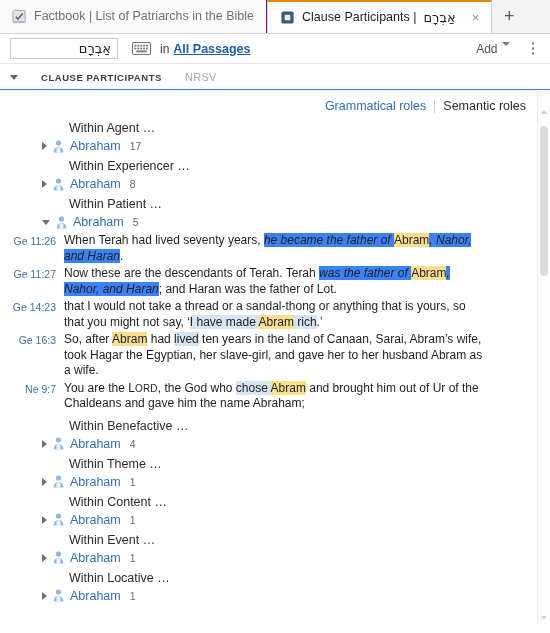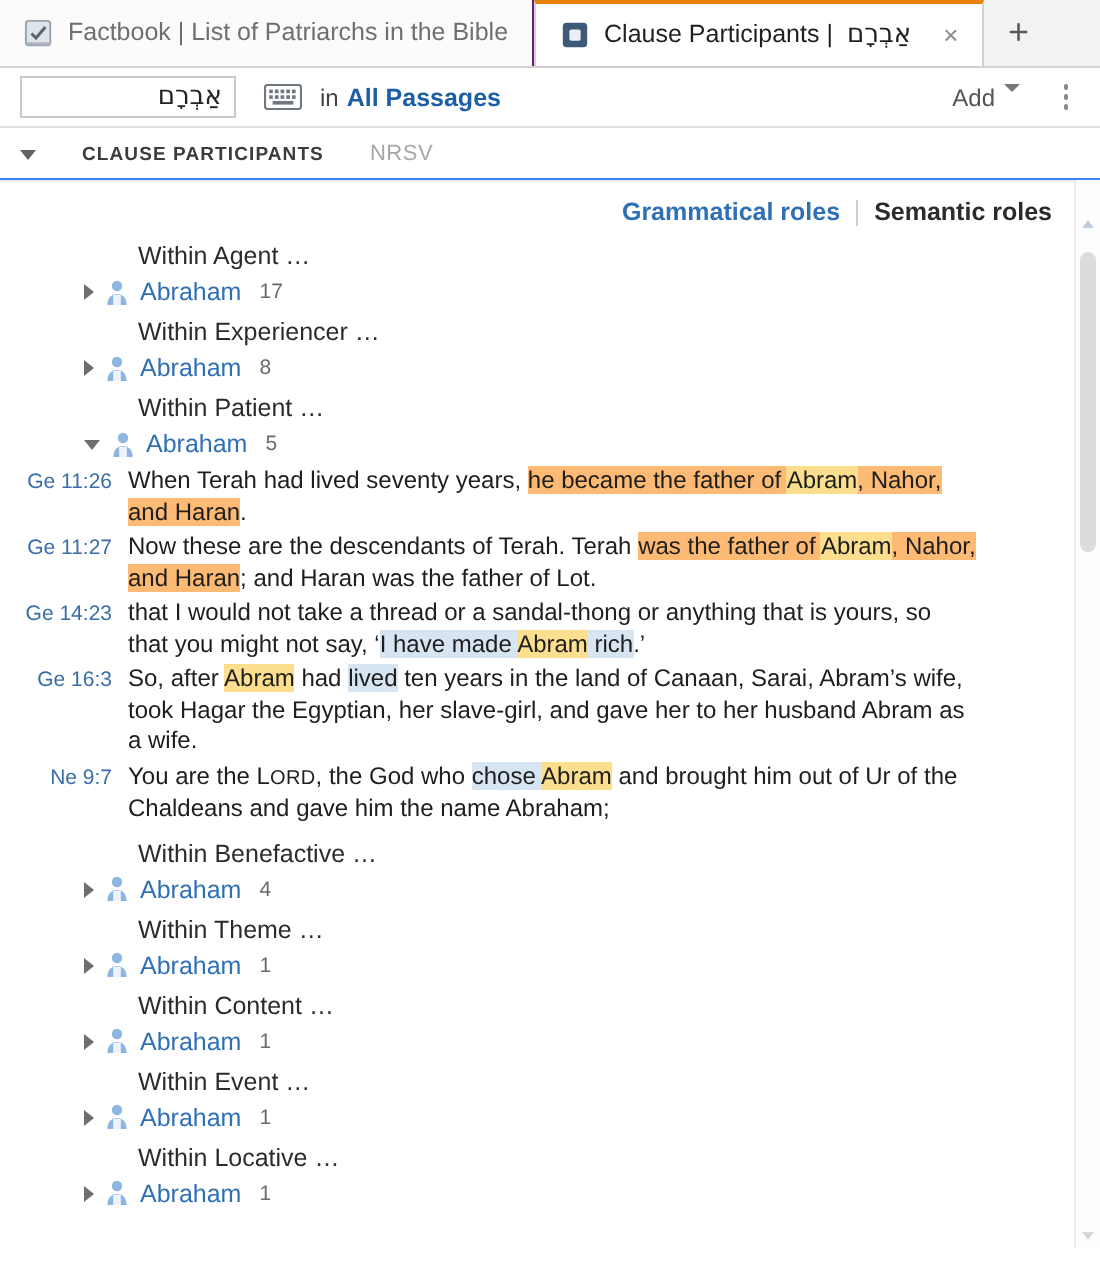--- a/index.html
+++ b/index.html
@@ -55,21 +55,21 @@
     padding:0 6px;box-sizing:border-box;
   }
   .searchbox .q{
     font-family:"DejaVu Sans", sans-serif;font-size:13px;color:#222;
     direction:rtl;line-height:1;
   }
   .kbd-icon{margin-left:14px;width:19px;height:13px;display:block;cursor:pointer;}
   .in-word{margin-left:9px;font-size:12px;color:#444;}
   .passages{
     margin-left:4px;font-size:12.5px;font-weight:bold;color:#1c5ea8;
-    cursor:pointer;
+    text-decoration:underline;cursor:pointer;
   }
   .spacer{flex:1 1 auto;}
   .addbtn{font-size:12px;color:#555;cursor:pointer;display:flex;align-items:flex-start;gap:4px;}
   .caret-dn{
     width:0;height:0;border-left:4px solid transparent;border-right:4px solid transparent;
     border-top:4px solid #777;display:inline-block;
   }
   .kebab{
     margin-left:18px;margin-right:2px;display:flex;flex-direction:column;
     gap:2.5px;cursor:pointer;padding:3px 4px;
@@ -85,21 +85,21 @@
     width:0;height:0;border-left:4px solid transparent;border-right:4px solid transparent;
     border-top:5px solid #636363;cursor:pointer;
   }
   .panel-title{font-size:9.5px;font-weight:bold;letter-spacing:.55px;color:#3c3c3c;}
   .panel-ver{font-size:11px;color:#a8a8a8;letter-spacing:.3px;}
 
   
   .content{position:relative;height:534px;overflow:hidden;background:#fff;}
   .roles-row{
     display:flex;justify-content:flex-end;align-items:center;
-    padding:9px 24px 4px 0;gap:0;font-weight:bold;
+    padding:9px 24px 4px 0;gap:0;
   }
   .role-link{font-size:12.5px;color:#2f6fb5;cursor:pointer;padding-right:8px;}
   .role-sep{width:1px;height:13px;background:#cfcfcf;}
   .role-cur{font-size:12.5px;color:#2b2b2b;cursor:pointer;padding-left:8px;}
 
   .group-hdr{
     font-size:12.5px;color:#2b2b2b;padding:4px 0 2px 22px;margin-left:47px;
   }
   .entity-row{
     display:flex;align-items:center;gap:6px;padding:2px 0 2px 42px;
@@ -119,21 +119,21 @@
   .verses{padding:1px 0 2px 0;}
   .verse{display:flex;align-items:flex-start;padding:1px 0;}
   .vref{
     flex:0 0 auto;width:56px;text-align:right;padding-right:8px;
     font-size:10.5px;color:#3a6ea8;line-height:15px;padding-top:1px;cursor:pointer;
   }
   .vtext{
     flex:1 1 auto;padding-right:62px;font-size:12px;color:#1e1e1e;
     line-height:15.5px;
   }
-  .hl-y{background:#fdba74;}
+  .hl-y{background:#3b82f6;font-style:italic;}
   .hl-y2{background:#fcdf8e;}
   .hl-b{background:#d7e4f2;}
   .sc{font-size:10px;letter-spacing:.2px;text-align:right;}
 
   
   .vscroll{
     position:absolute;top:0;right:0;width:12px;height:534px;
     background:#fdfdfd;border-left:1px solid #ededed;
   }
   .vs-up,.vs-dn{

